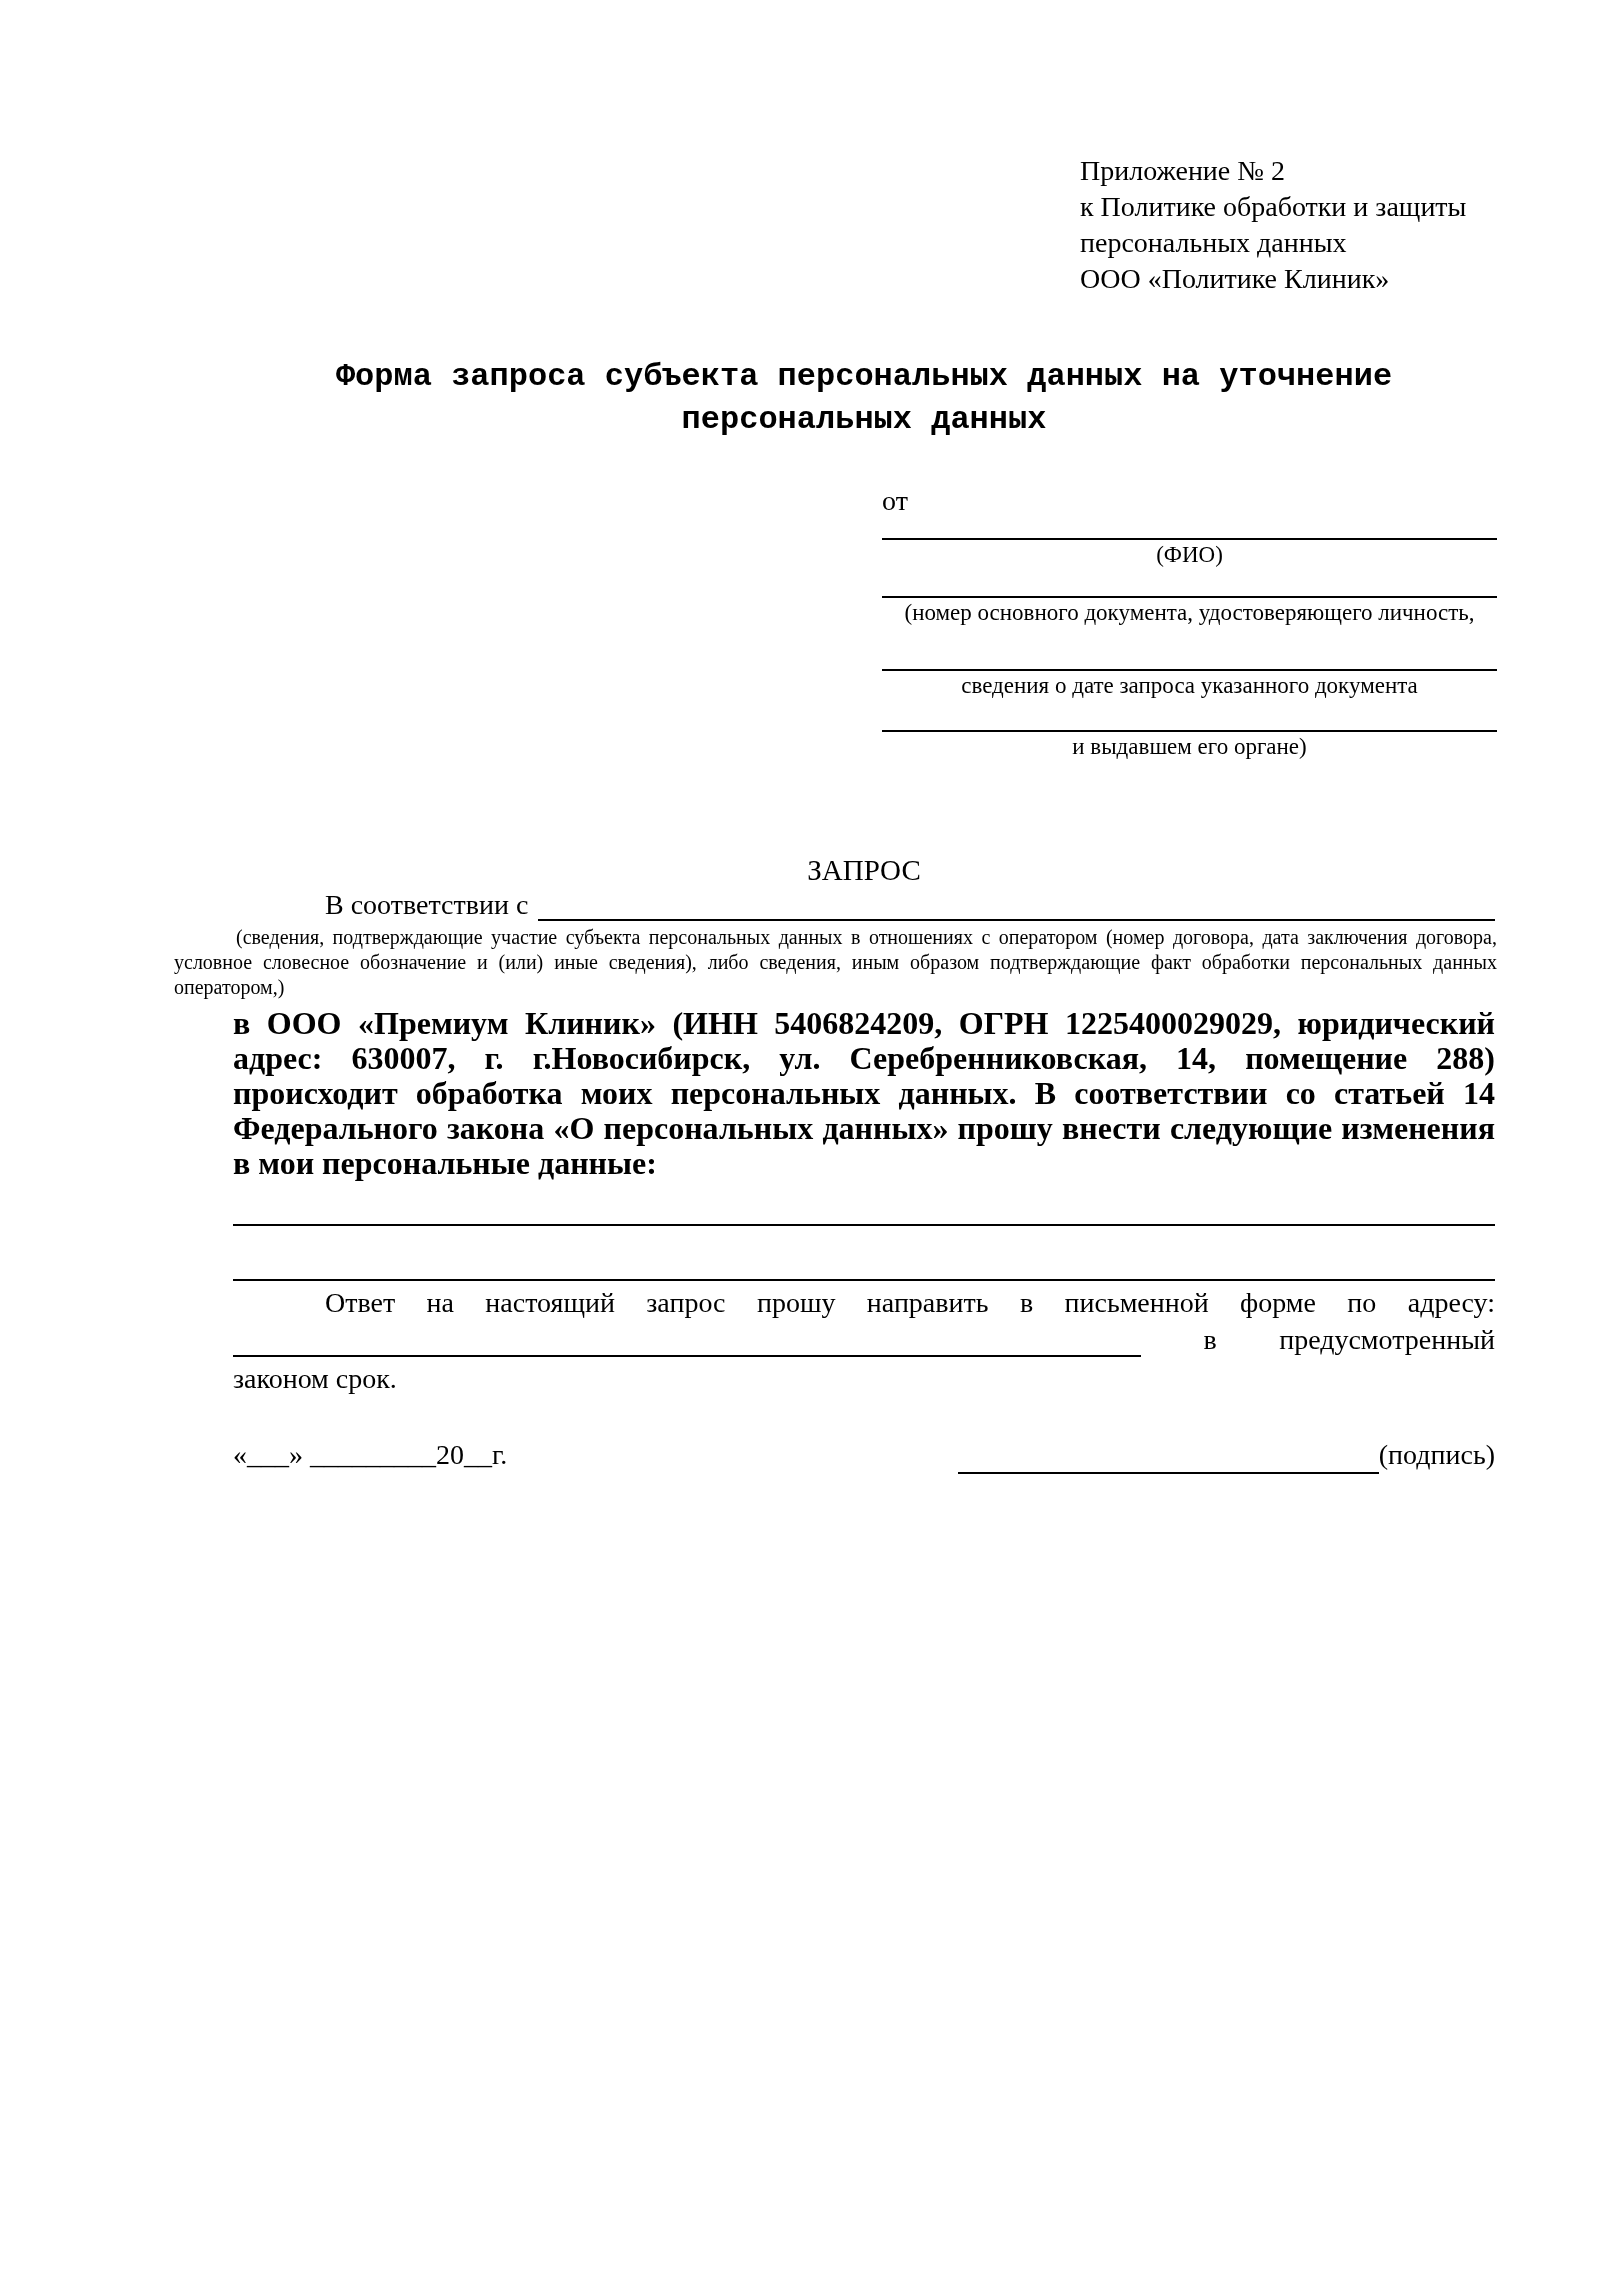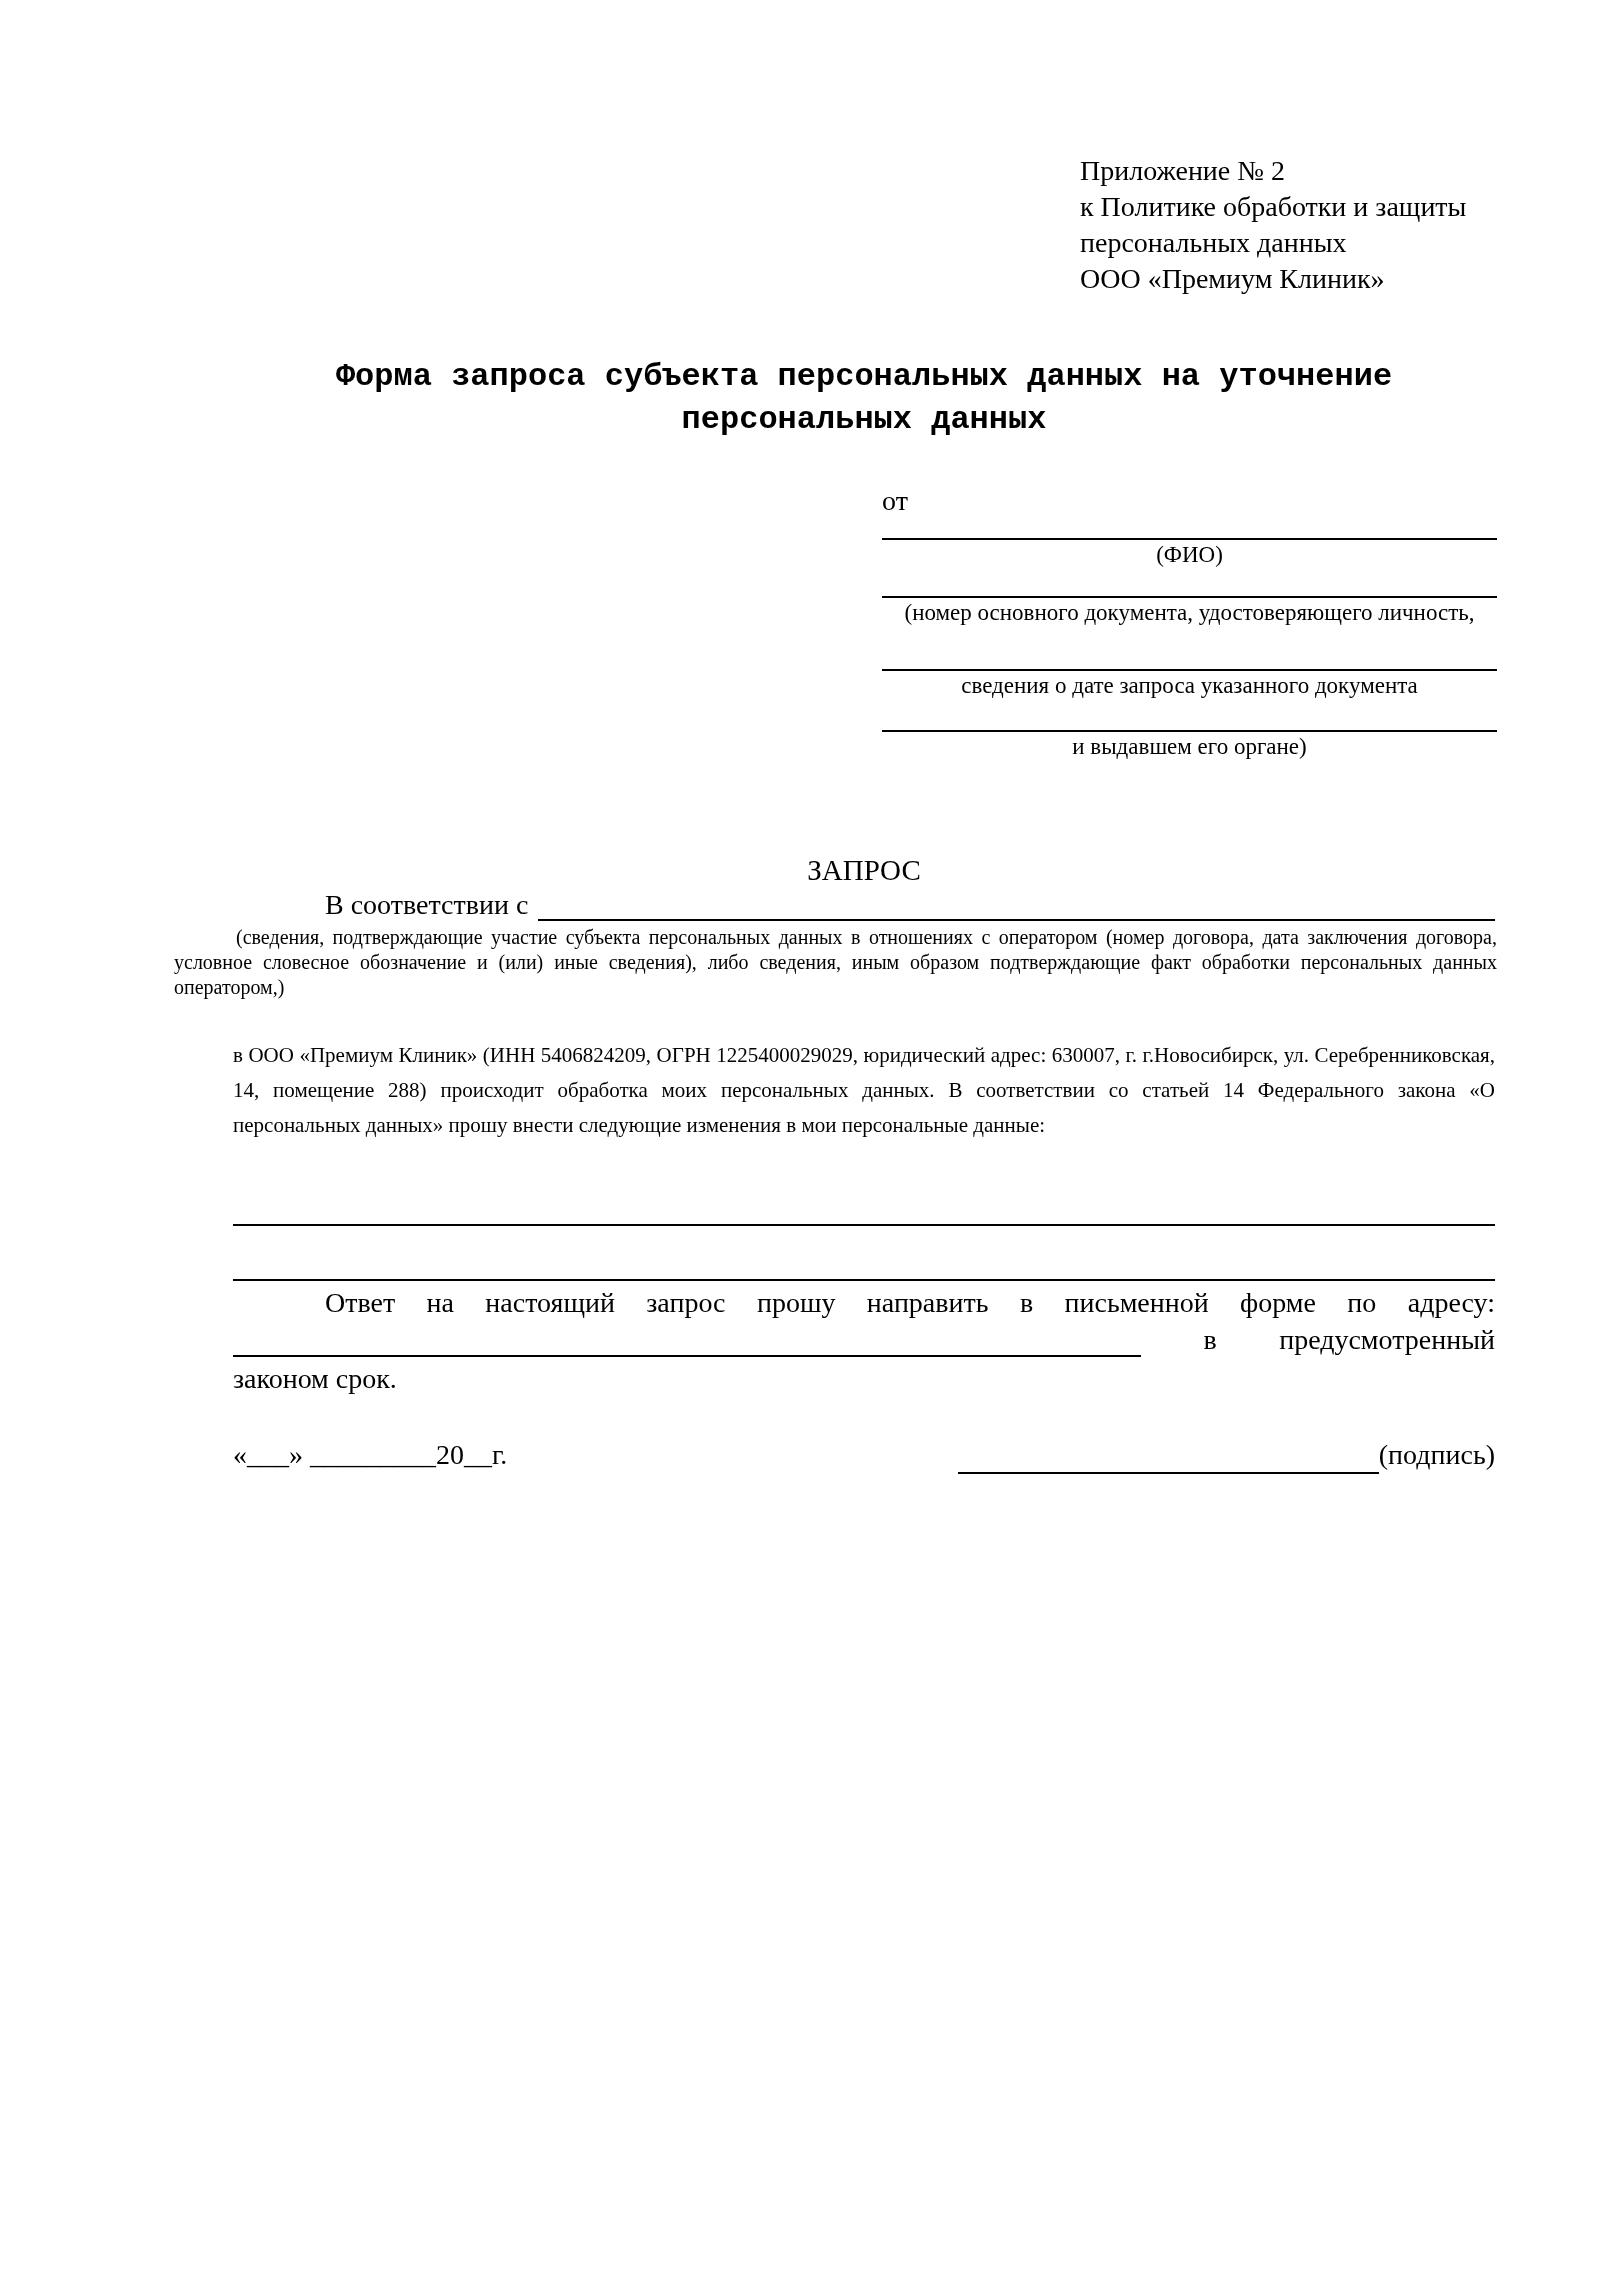--- a/index.html
+++ b/index.html
@@ -28,22 +28,22 @@
           font-size:29px;line-height:35px;text-align:center;}
   
   .intro-row{position:absolute;left:233px;top:888px;width:1262px;height:33px;
              display:flex;align-items:flex-end;}
   .intro-label{font-size:28px;line-height:33px;white-space:nowrap;margin-left:92px;}
   .fill-line{flex:1;border-bottom:2.9px solid #000;margin-left:9.8px;height:31px;}
   
   .note{position:absolute;left:174px;top:925px;width:1323px;
         font-size:20px;line-height:25px;text-align:justify;text-indent:62px;}
   
-  .body-par{position:absolute;left:233px;top:1038px;width:1262px;
-            font-size:21px;line-height:35px;text-align:justify;}
+  .body-par{position:absolute;left:233px;top:1006px;width:1262px;
+            font-size:32px;line-height:35px;text-align:justify;font-weight:bold;}
   
   .blank-row{position:absolute;left:233px;width:1262px;height:0;border-bottom:2.9px solid #000;}
   .r1{top:1224px;}  .r2{top:1279px;}
   
   .reply-1{position:absolute;left:233px;top:1285px;width:1262px;height:35px;
            font-size:28px;line-height:35px;text-indent:92px;
            text-align:justify;text-align-last:justify;}
   .reply-2{position:absolute;left:233px;top:1320px;width:1262px;height:37px;
            display:flex;justify-content:space-between;align-items:flex-end;
            font-size:28px;line-height:35px;}
@@ -58,21 +58,21 @@
 </style>
 </head>
 <body>
 
 <div class="page">
 
   <div class="appendix">
     <div>Приложение № 2</div>
     <div>к Политике обработки и защиты</div>
     <div>персональных данных</div>
-    <div>ООО «Премиум Клиник»</div>
+    <div>ООО «Политике Клиник»</div>
   </div>
 
   <h1 class="title">Форма запроса субъекта персональных данных на уточнение персональных данных</h1>
 
   <div class="addressee">
     <div class="addr-from">от</div>
     <div class="blank b1"></div>
     <div class="cap">(ФИО)</div>
     <div class="blank b2"></div>
     <div class="cap">(номер основного документа, удостоверяющего личность,</div>

